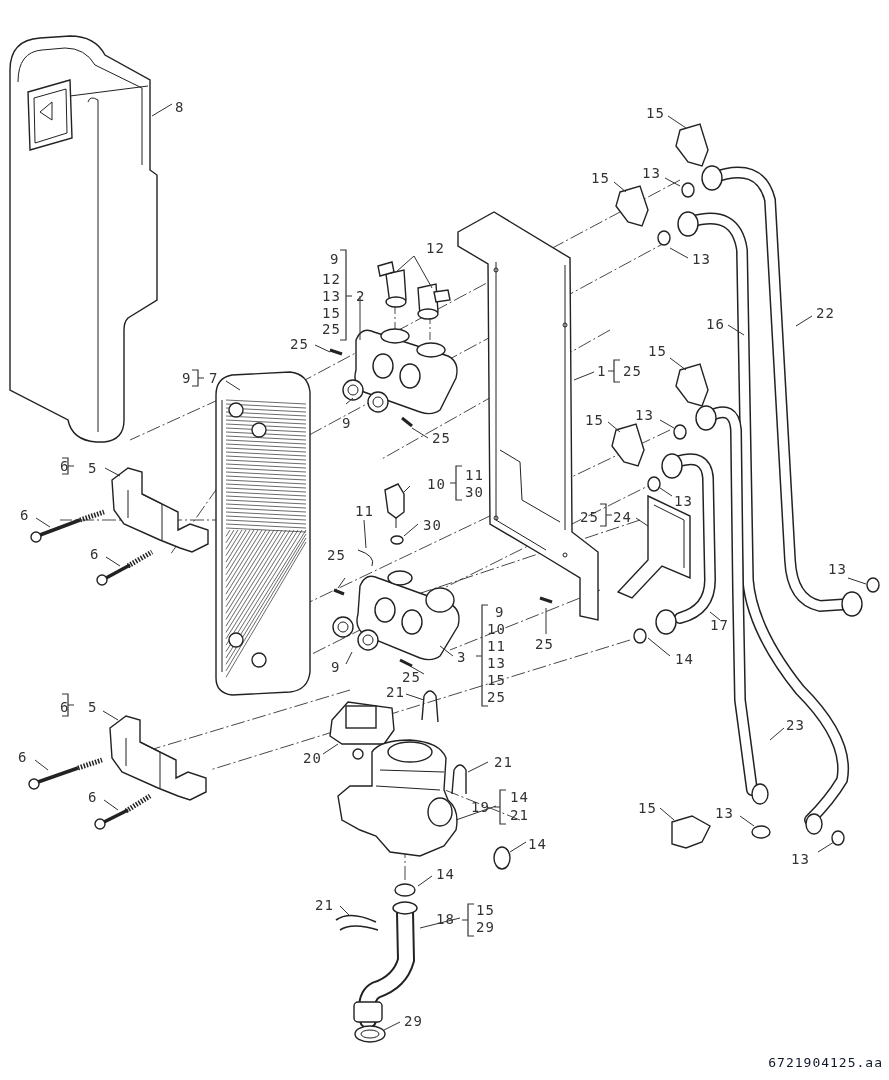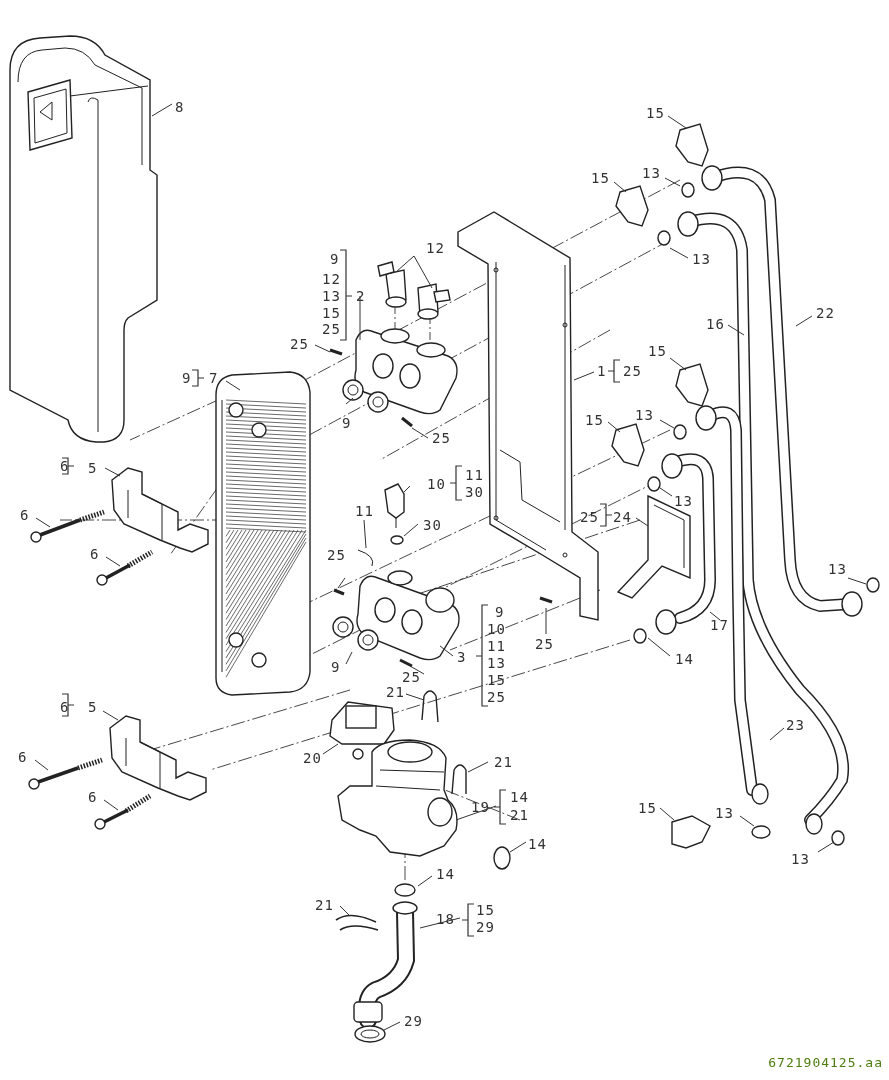--- a/index.html
+++ b/index.html
@@ -6,21 +6,21 @@
   body { width: 889px; height: 1080px; position: relative; overflow: hidden;
          font-family: "DejaVu Sans Mono", "Liberation Mono", monospace; color: #222; }
   #canvas { position: absolute; left: 0; top: 0; }
   .lbl { font-family: "DejaVu Sans Mono", "Liberation Mono", monospace; font-size: 14px; fill: #333; letter-spacing: 1px; }
   .part { fill: #fff; stroke: #222; stroke-width: 1.4; }
   .thin { fill: none; stroke: #222; stroke-width: 1; }
   .hatch { stroke: #444; stroke-width: 0.8; }
   .axis { fill: none; stroke: #333; stroke-width: 0.9; stroke-dasharray: 14 3 2 3; }
   .leader { fill: none; stroke: #333; stroke-width: 1; }
   .bracket { fill: none; stroke: #333; stroke-width: 1.2; }
-  .fig-id { position: absolute; right: 6px; bottom: 10px; font-size: 13px; letter-spacing: 1px; color: #4d7c0f; margin-top: 15px; }
+  .fig-id { position: absolute; right: 6px; bottom: 10px; font-size: 13px; letter-spacing: 1px; color: #0f172a; margin-top: 15px; }
 </style>
 </head>
 <body>
 
 <svg id="canvas" width="889" height="1080" viewBox="0 0 889 1080">
 
   <g>
     <line class="axis" x1="680" y1="180" x2="230" y2="420"></line>
     <line class="axis" x1="670" y1="240" x2="300" y2="440"></line>
     <line class="axis" x1="610" y1="330" x2="380" y2="460"></line>

